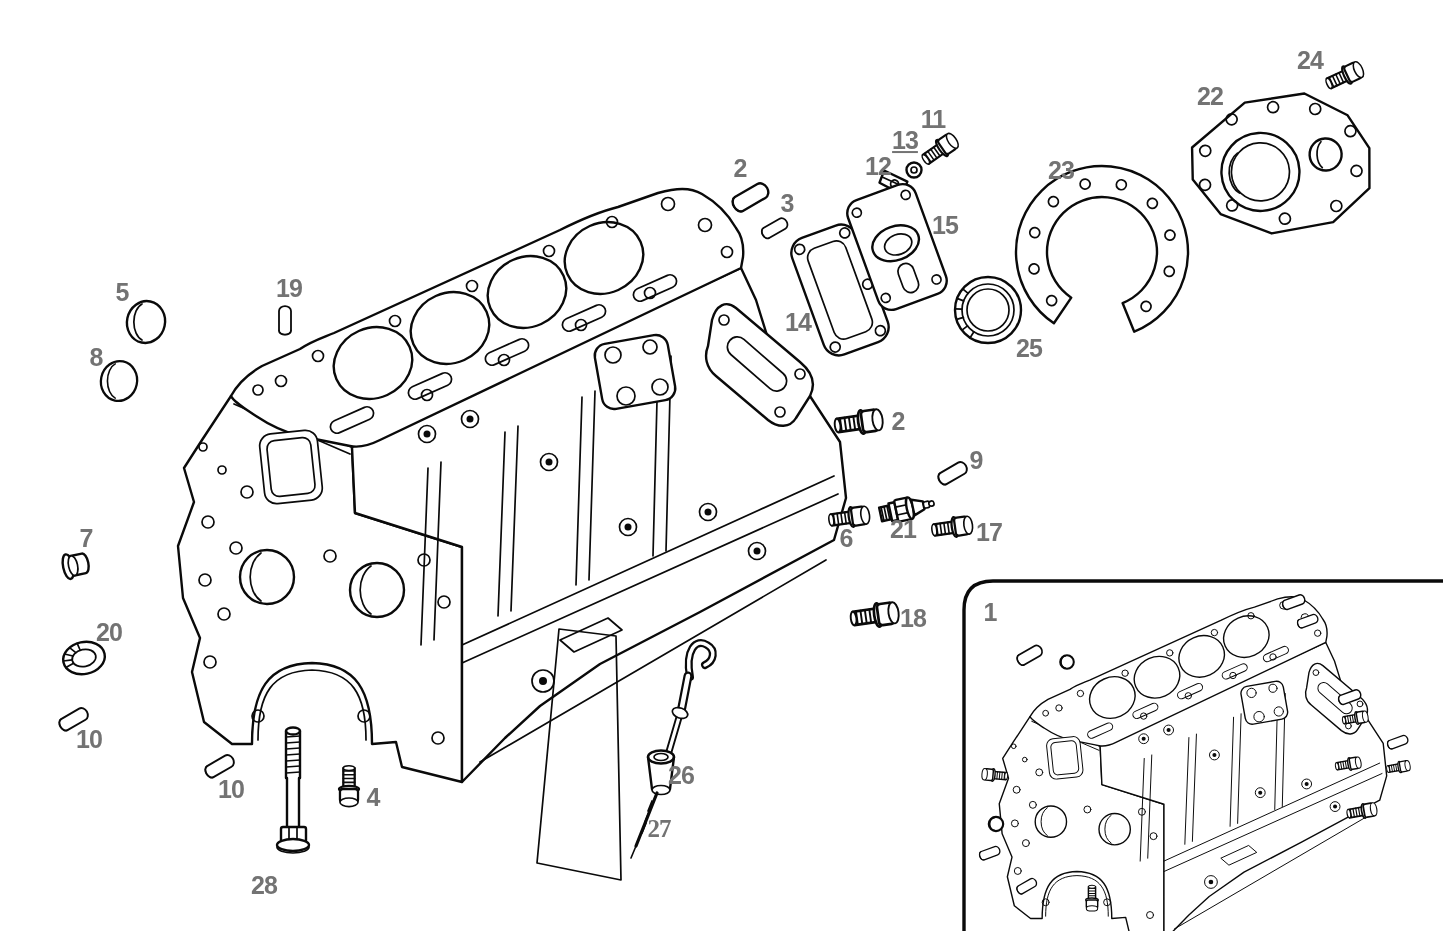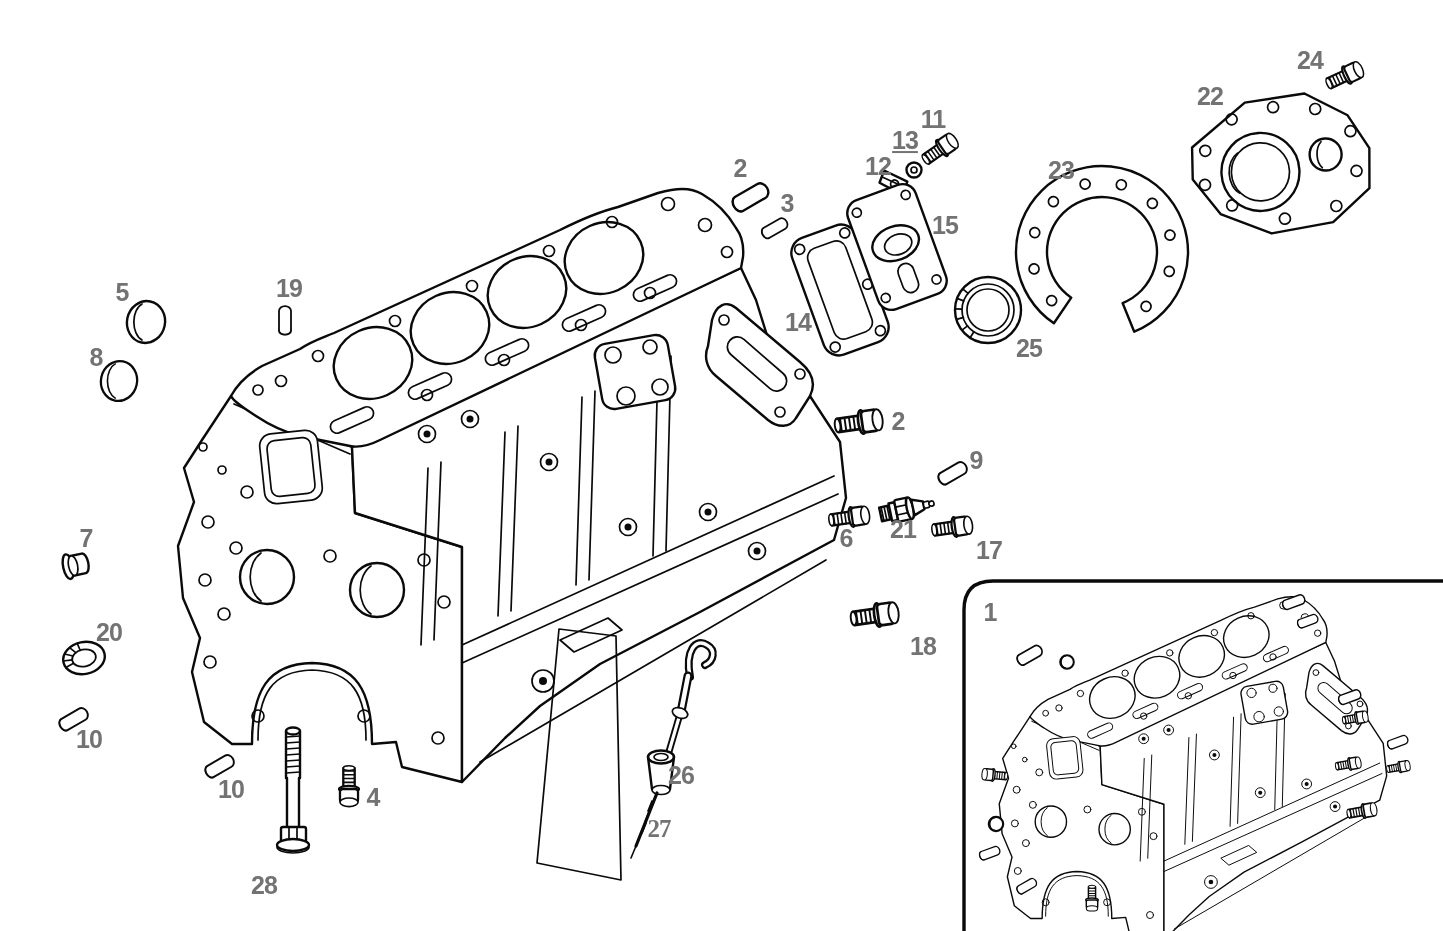--- a/index.html
+++ b/index.html
@@ -379,22 +379,22 @@
       <div class="callout" style="left: 96px; top: 359px;">8</div>
       <div class="callout" style="left: 976px; top: 462px;">9</div>
       <div class="callout" style="left: 89px; top: 741px;">10</div>
       <div class="callout" style="left: 231px; top: 791px;">10</div>
       <div class="callout" style="left: 933px; top: 121px;">11</div>
       <div class="callout" style="left: 878px; top: 157px; margin-top: 11px;">12</div>
       <div class="callout" style="left: 905px; top: 142px; text-decoration: underline;">13</div>
       <div class="callout" style="left: 798px; top: 324px;">14</div>
       <div class="callout" style="left: 945px; top: 227px;">15</div>
       <div class="callout" style="left: 898px; top: 423px;">2</div>
-      <div class="callout" style="left: 989px; top: 552px; text-align: right;">17</div>
-      <div class="callout" style="left: 913px; top: 648px; margin-left: 10px;">18</div>
+      <div class="callout" style="left: 989px; top: 534px; text-align: right;">17</div>
+      <div class="callout" style="left: 913px; top: 620px;">18</div>
       <div class="callout" style="left: 289px; top: 290px;">19</div>
       <div class="callout" style="left: 109px; top: 634px;">20</div>
       <div class="callout" style="left: 903px; top: 531px;">21</div>
       <div class="callout" style="left: 1210px; top: 98px;">22</div>
       <div class="callout" style="left: 1061px; top: 172px;">23</div>
       <div class="callout" style="left: 1310px; top: 62px;">24</div>
       <div class="callout" style="left: 1029px; top: 350px; text-align: right;">25</div>
       <div class="callout" style="left: 681px; top: 777px;">26</div>
       <div class="callout" style="left: 659px; top: 830px; font-family: Liberation Serif, serif;">27</div>
       <div class="callout" style="left: 264px; top: 843px; margin-top: 44px;">28</div>

